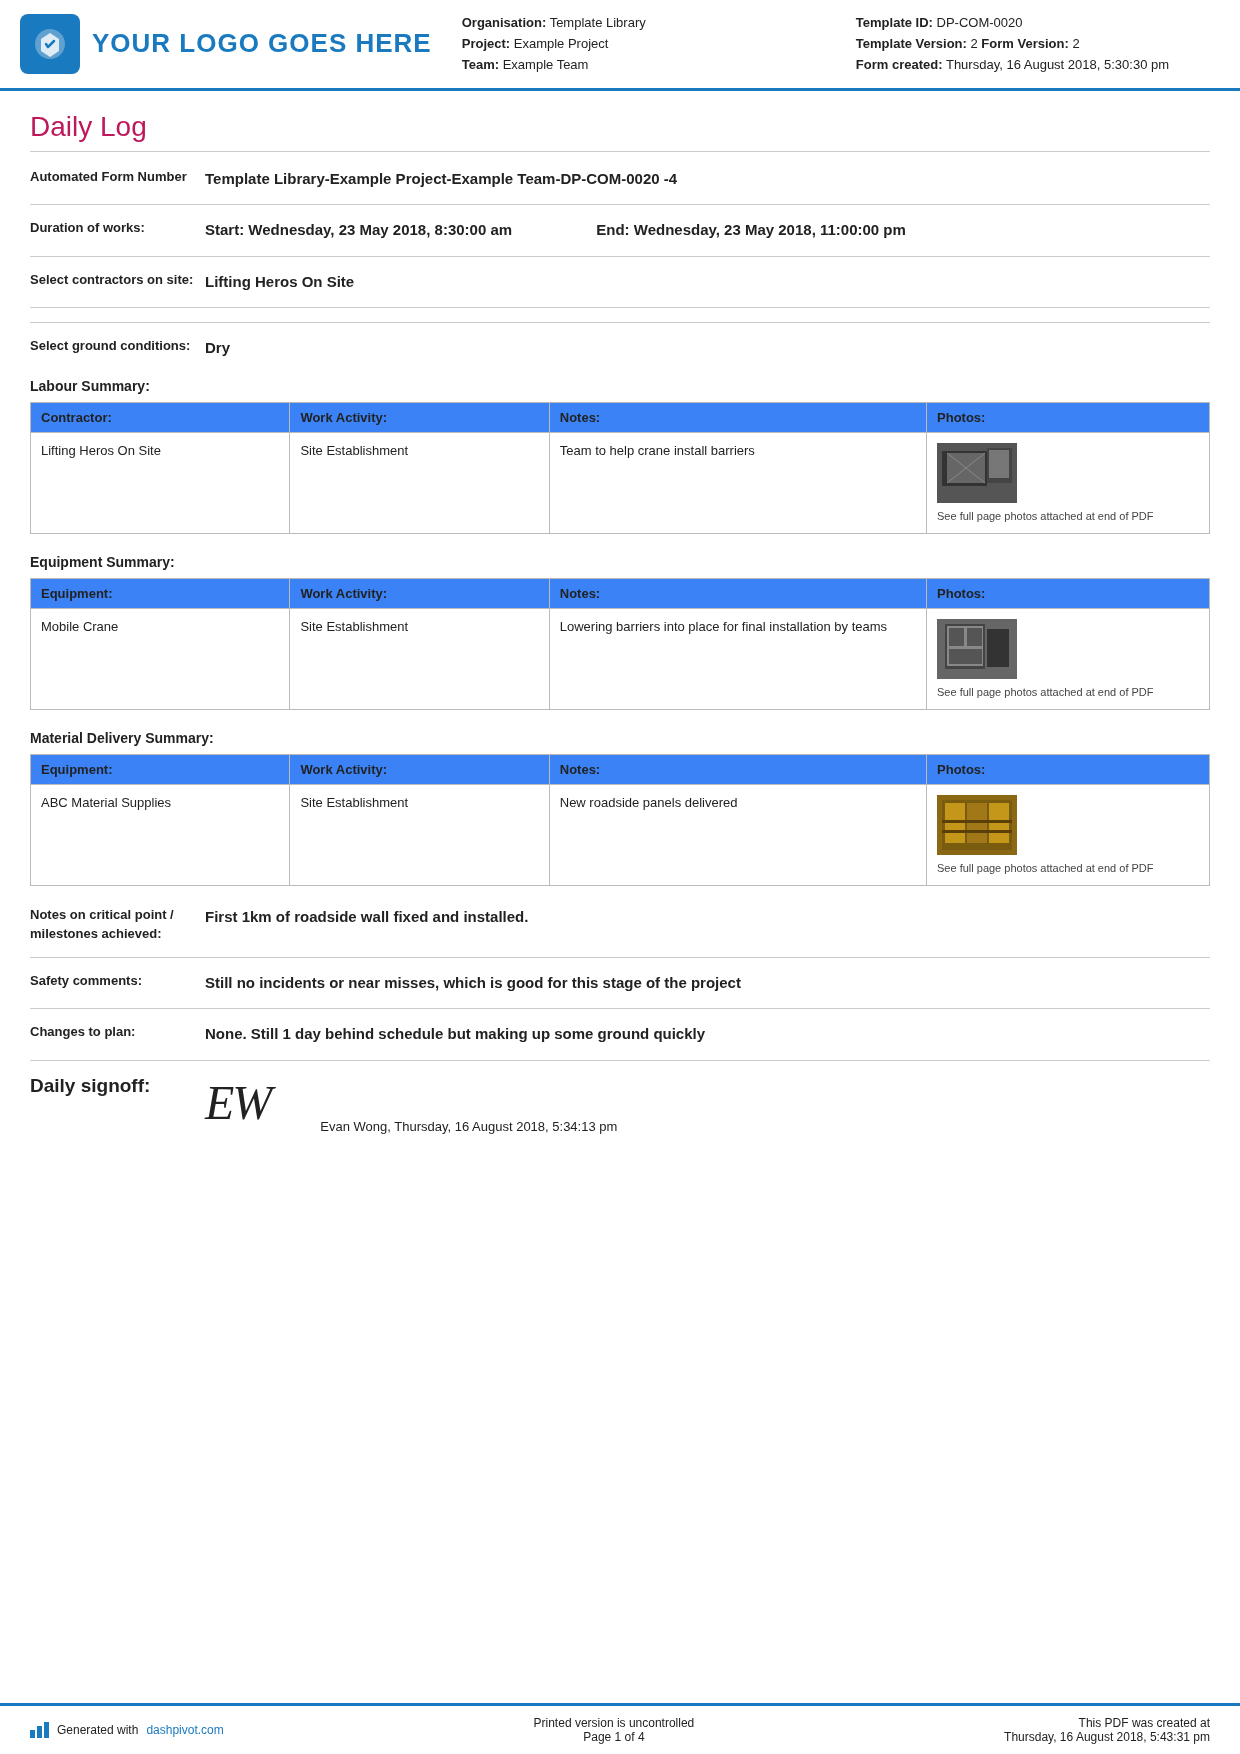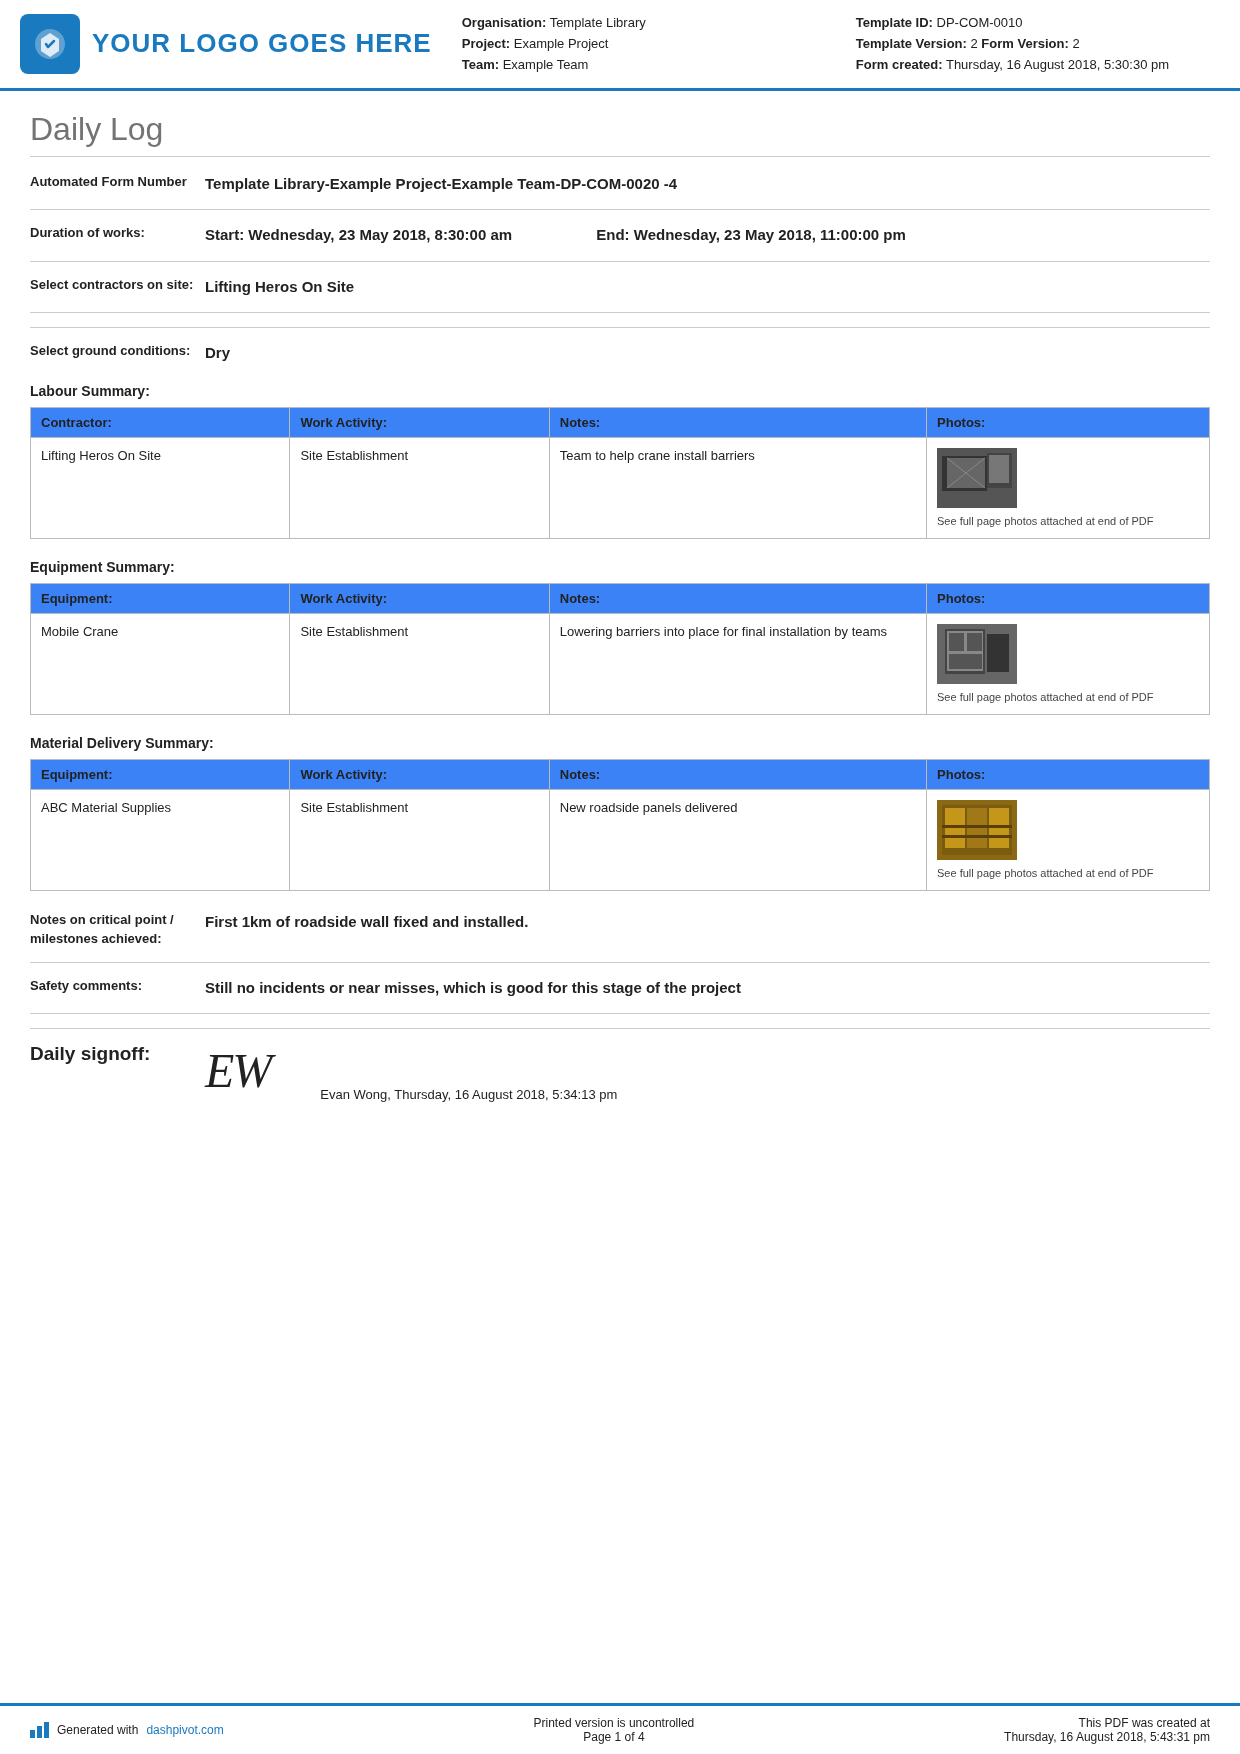--- a/index.html
+++ b/index.html
@@ -79,23 +79,23 @@
       font-weight: bold;
     }
 
     
     .content {
       flex: 1;
       padding: 20px 30px 20px 30px;
     }
 
     .doc-title {
-      font-size: 32px;
+      font-size: 28px;
       font-weight: 300;
-      color: #737373;
+      color: #be185d;
       margin-bottom: 16px;
       border-bottom: 1px solid #ccc;
       padding-bottom: 8px;
     }
 
     
     .field-row {
       display: flex;
       margin-bottom: 14px;
       align-items: flex-start;
@@ -273,21 +273,21 @@
           <span>Example Project</span>
         </p>
         <p>
           <span class="label">Team:</span>
           <span>Example Team</span>
         </p>
       </div>
       <div class="header-meta-right">
         <p>
           <span class="label">Template ID:</span>
-          <span>DP-COM-0010</span>
+          <span>DP-COM-0020</span>
         </p>
         <p>
           <span class="label">Template Version:</span>
           <span>2</span>
           <span> </span>
           <span class="label">Form Version:</span>
           <span>2</span>
         </p>
         <p>
           <span class="label">Form created:</span>
@@ -440,20 +440,24 @@
 
     <hr class="divider">
 
     <div class="field-row">
       <div class="field-label">Safety comments:</div>
       <div class="field-value">Still no incidents or near misses, which is good for this stage of the project</div>
     </div>
 
     <hr class="divider">
 
+    <div class="field-row">
+      <div class="field-label">Changes to plan:</div>
+      <div class="field-value">None. Still 1 day behind schedule but making up some ground quickly</div>
+    </div>
 
     <hr class="divider">
 
     <div class="signature-section">
       <div class="signature-label">Daily signoff:</div>
       <div class="sig-name-row">
         <div class="signature-img">EW</div>
         <div class="signature-name">Evan Wong, Thursday, 16 August 2018, 5:34:13 pm</div>
       </div>
     </div>

